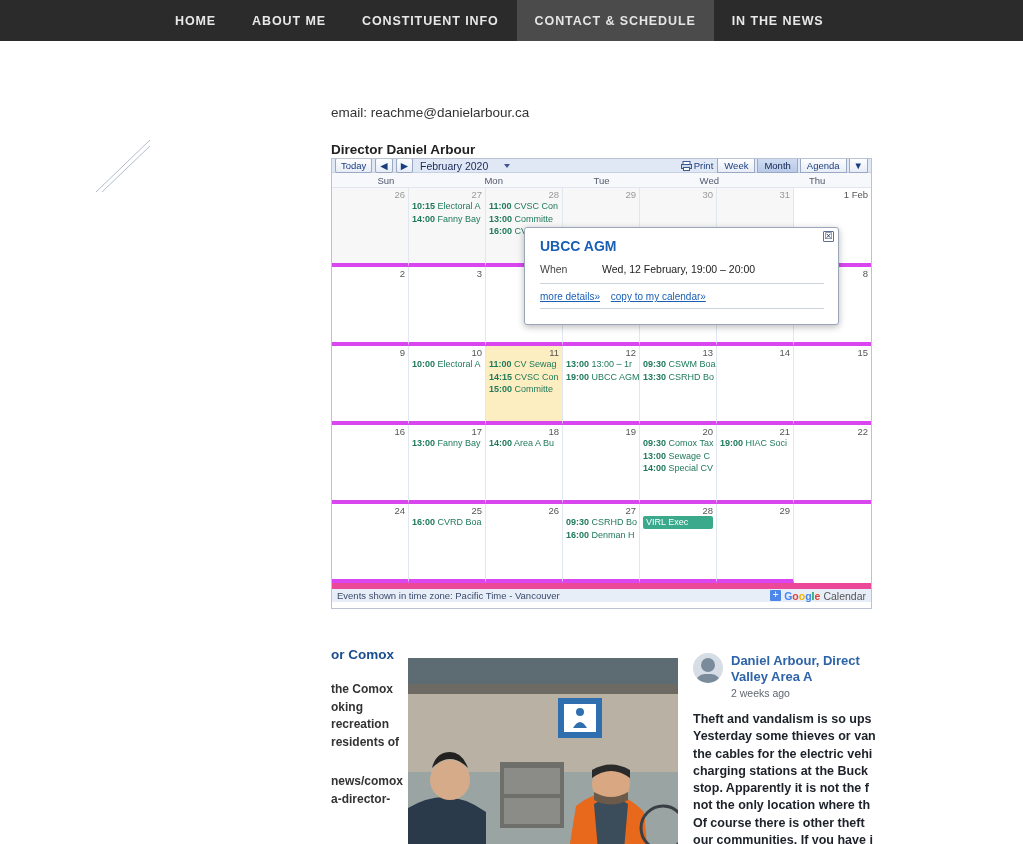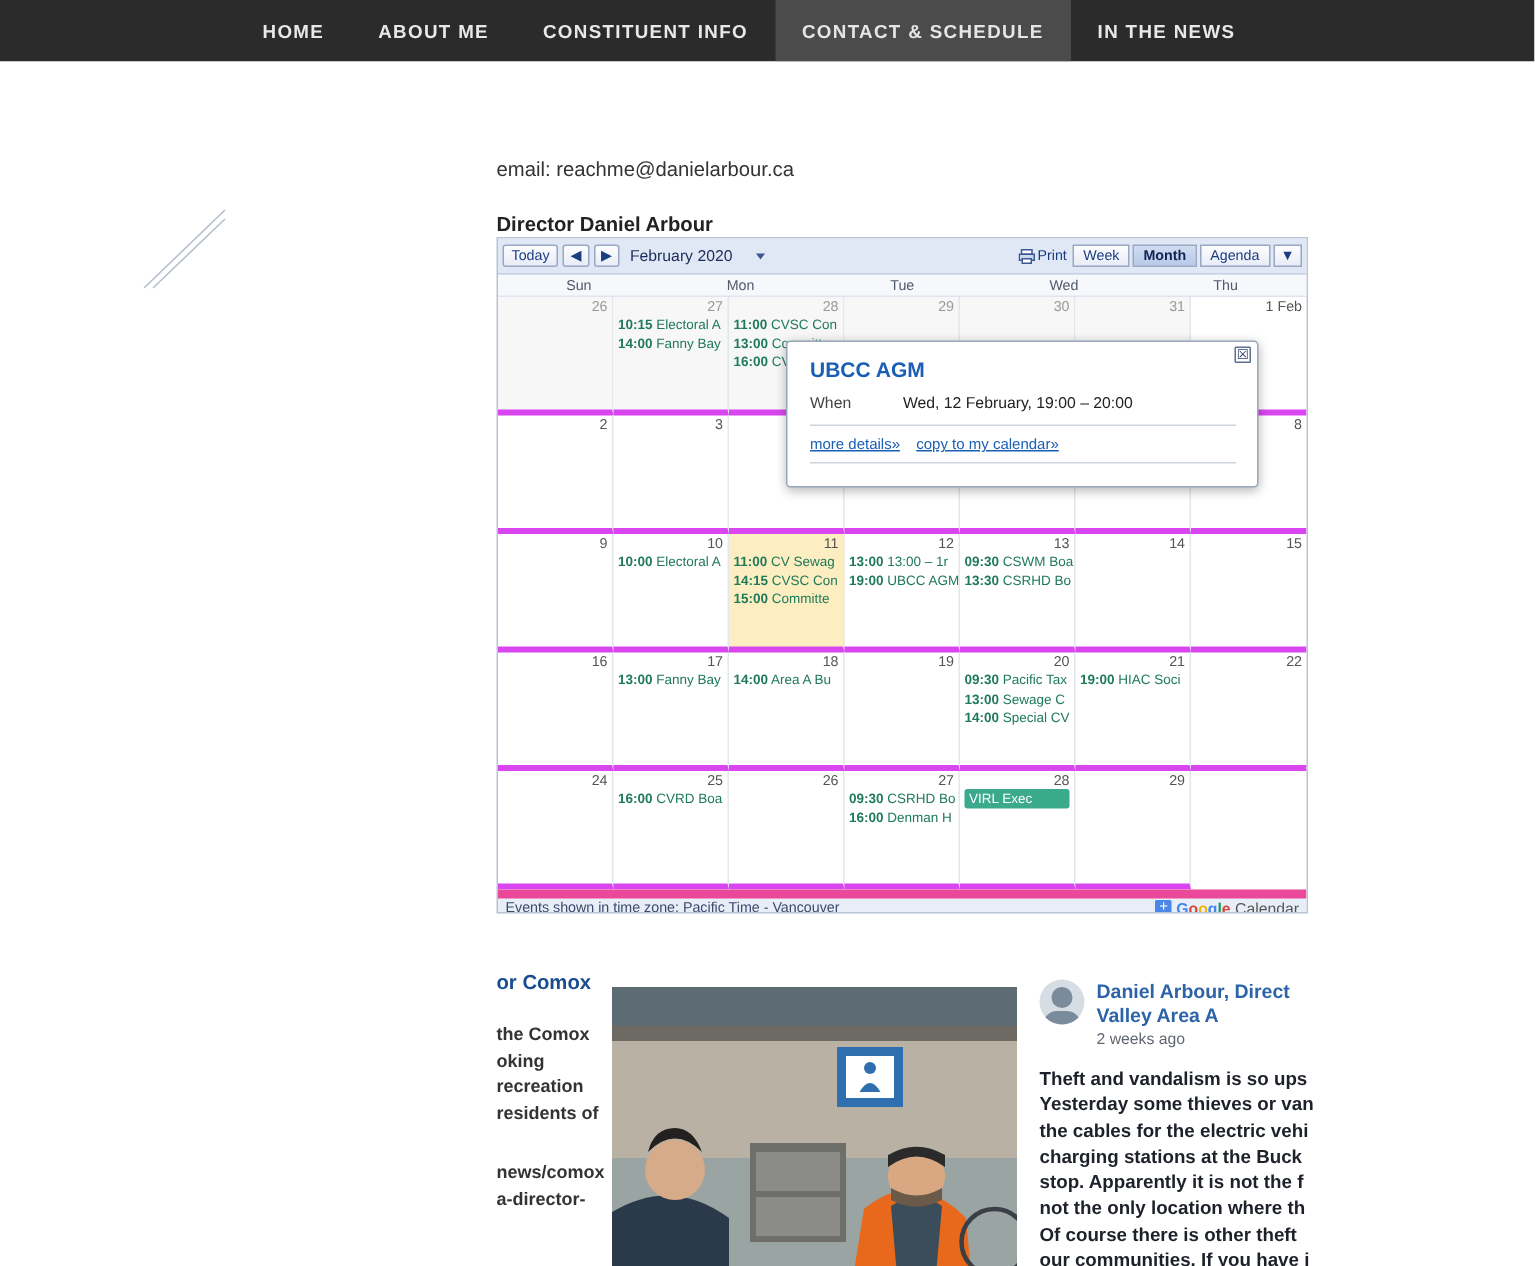--- a/index.html
+++ b/index.html
@@ -63,21 +63,21 @@
     position: absolute;
     left: 331px;
     top: 117px;
     width: 541px;
     height: 451px;
     border: 1px solid #b9c3d4;
     background: #ffffff;
     overflow: hidden;
   }
   .cal-toolbar {
-    height: 24px;
+    height: 14px;
     background: #e0e8f5;
     border-bottom: 1px solid #c6d0e1;
     display: flex;
     align-items: center;
     padding: 0 3px;
     font-size: 10px;
     color: #21346b;
     position: relative;
   }
   .btn {
@@ -134,21 +134,21 @@
     line-height: 13px;
     padding: 0 6px;
     color: #1a3d80;
     display: inline-flex;
     align-items: center;
     cursor: pointer;
   }
   .tabbtn.sel {
     background: linear-gradient(#cfdcf1, #b8c9e8);
     color: #0f2252;
-    font-weight: bold;
+    font-weight: normal;
   }
   .tabbtn.dd { padding: 0 4px; }
 
   .dow-row {
     display: grid;
     grid-template-columns: repeat(5, 1fr);
     height: 15px;
     background: #f6f8fc;
     border-bottom: 1px solid #dfe4ee;
   }
@@ -506,21 +506,21 @@
         </div>
         <div class="cell">
           <div class="daynum">18</div>
           <div class="ev"><b>14:00</b> <span>Area A Bu</span></div>
         </div>
         <div class="cell">
           <div class="daynum">19</div>
         </div>
         <div class="cell">
           <div class="daynum">20</div>
-          <div class="ev"><b>09:30</b> <span>Pacific Tax</span></div>
+          <div class="ev"><b>09:30</b> <span>Comox Tax</span></div>
           <div class="ev"><b>13:00</b> <span>Sewage C</span></div>
           <div class="ev"><b>14:00</b> <span>Special CV</span></div>
         </div>
         <div class="cell">
           <div class="daynum">21</div>
           <div class="ev"><b>19:00</b> <span>HIAC Soci</span></div>
         </div>
         <div class="cell">
           <div class="daynum">22</div>
         </div>

